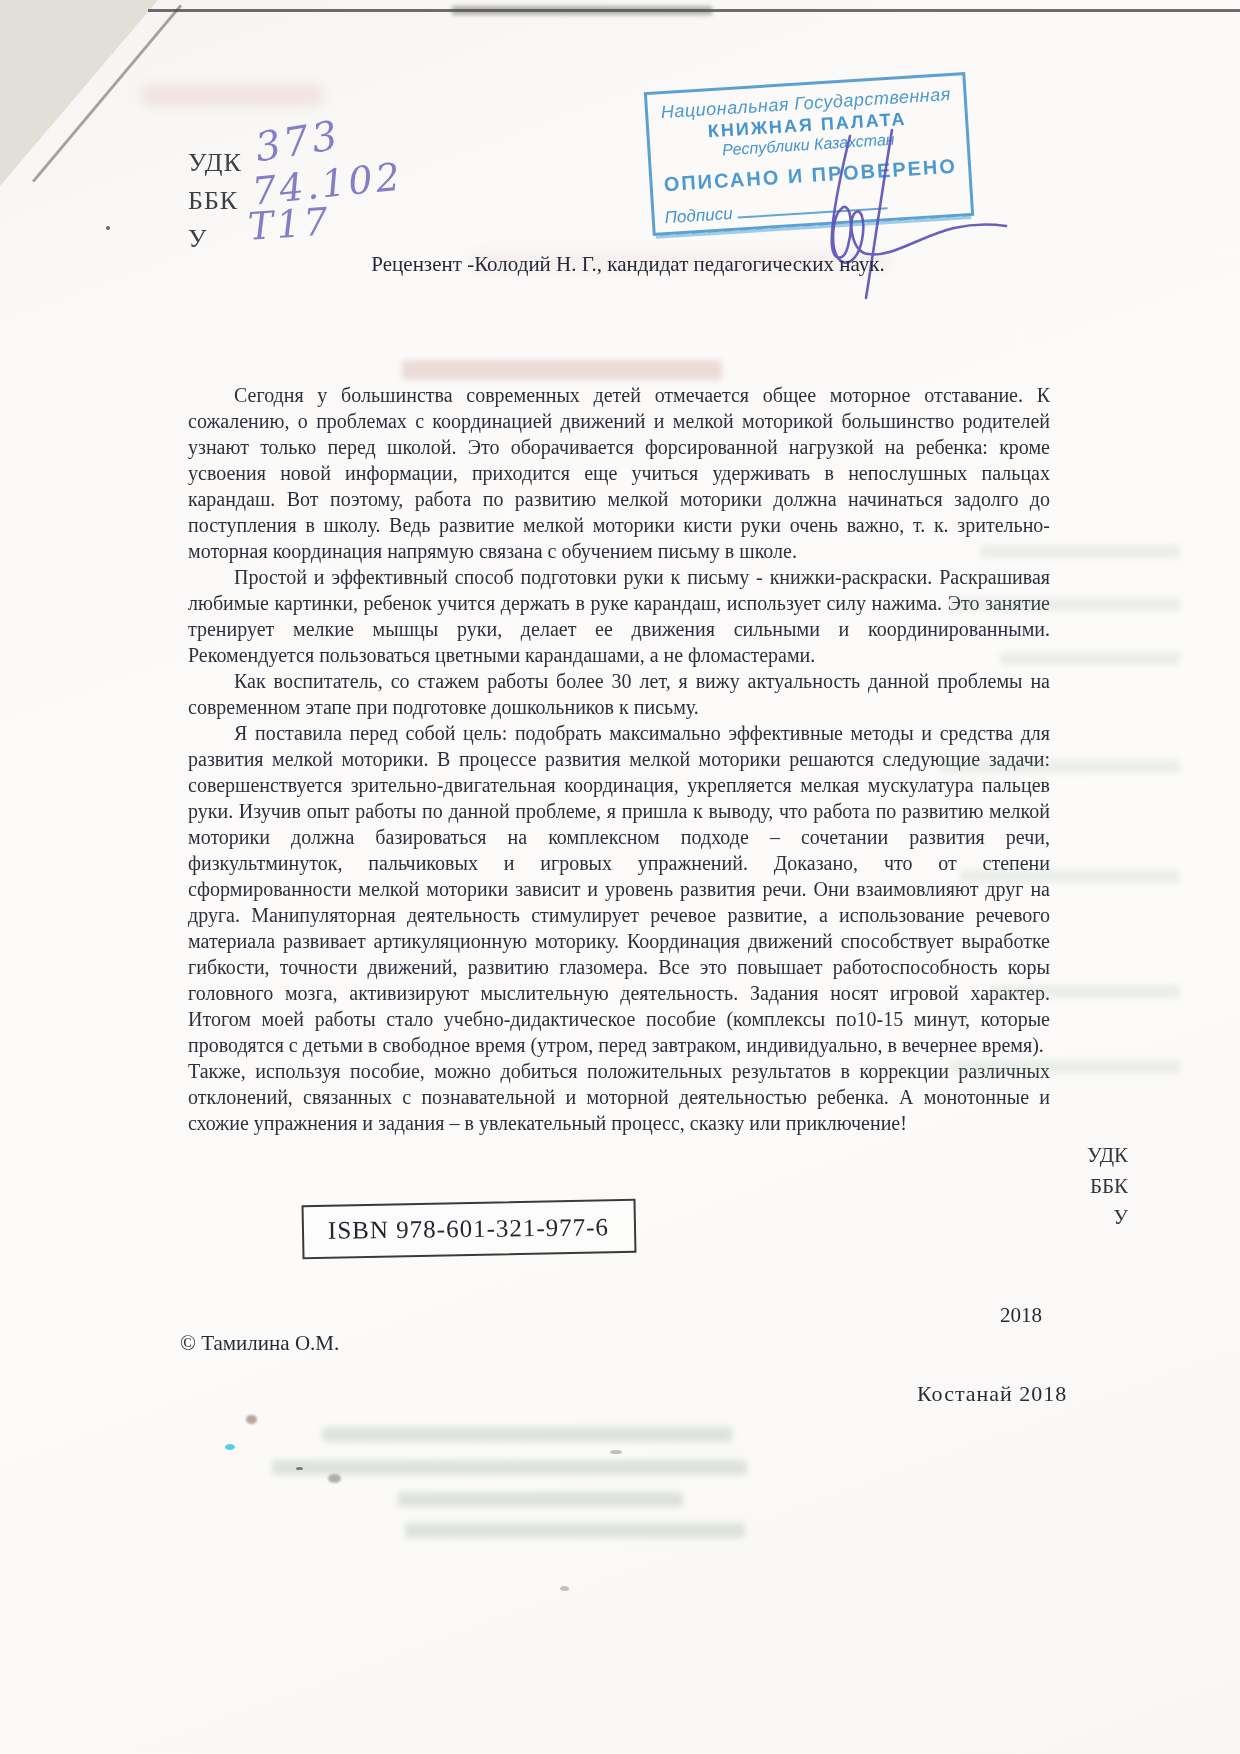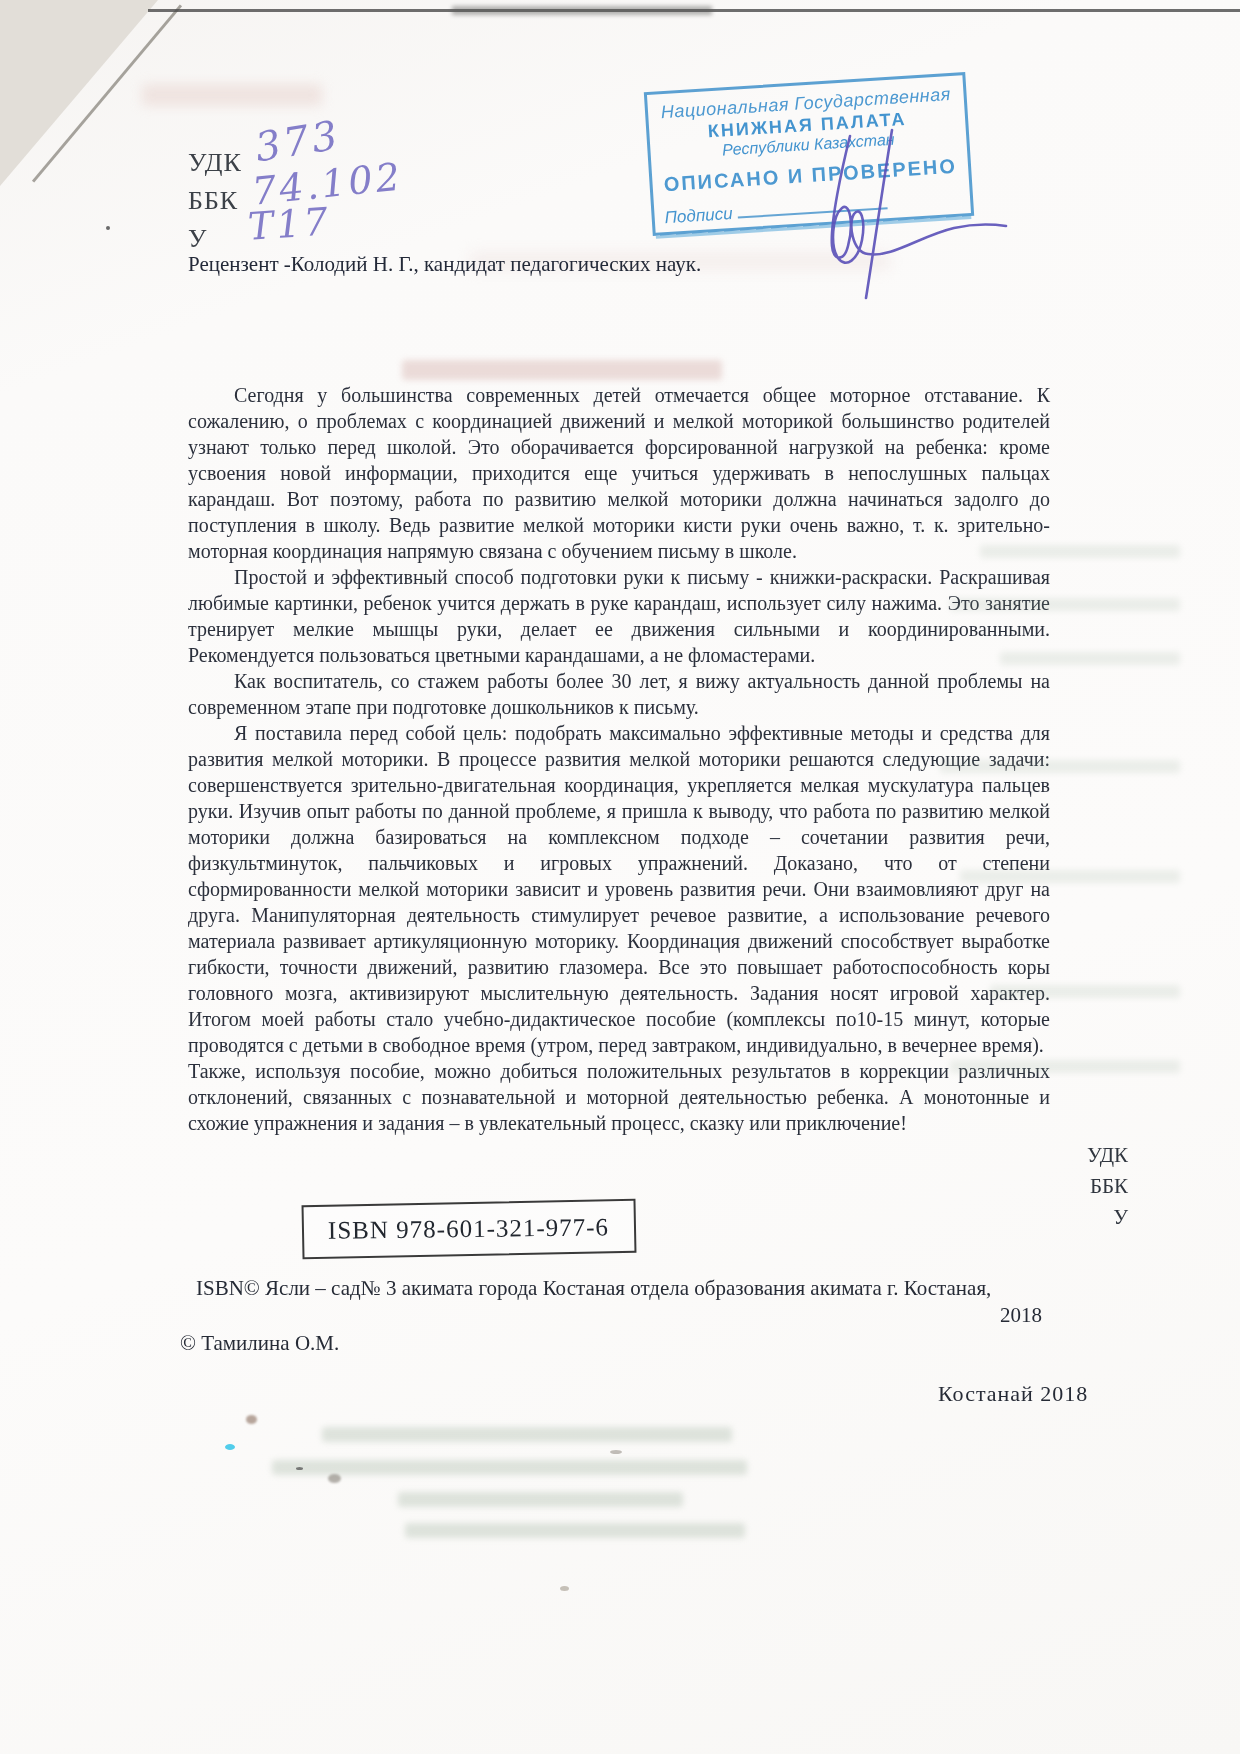--- a/index.html
+++ b/index.html
@@ -46,21 +46,21 @@
   .stamp .s3{font-size:16px;font-style:italic;margin-top:0;}
   .stamp .s4{font-size:20px;font-weight:bold;letter-spacing:2px;margin-top:10px;opacity:.95;}
   .stamp .s5{
     position:absolute;left:10px;bottom:4px;font-size:17px;font-style:italic;text-align:left;width:95%;
   }
   .stamp .s5 .uline{display:inline-block;width:150px;border-bottom:2px solid rgba(64,144,203,.8);height:14px;}
   .signature{position:absolute;left:792px;top:128px;width:230px;height:175px;pointer-events:none;}
 
   
   .headblock{position:absolute;left:188px;top:252px;width:880px;font-size:21px;color:#232938;}
-  .headblock .rev{margin:0 0 14px 0;}
+  .headblock .rev{margin:0 0 14px 0;text-align:center;}
   .headblock .booktitle{margin:0 0 12px 0;font-weight:bold;font-size:21.5px;color:#1b2234;}
   .headblock .authorline{margin:0;}
 
   .bodytext{position:absolute;left:188px;top:382px;width:862px;font-size:20px;line-height:26px;text-align:justify;color:#2b303c;}
   .bodytext p{margin:0;}
   .bodytext p.ind{text-indent:46px;}
   .bodytext p.noind{text-indent:0;}
 
   .right-codes{position:absolute;right:112px;top:1140px;text-align:right;font-size:21px;line-height:31px;color:#30363f;}
 
@@ -68,21 +68,21 @@
     position:absolute;left:302px;top:1202px;width:330px;height:50px;
     border:2px solid #3a3a3a;transform:rotate(-1.1deg);
     display:flex;align-items:center;justify-content:center;
     font-size:25px;color:#22272f;letter-spacing:1px;background:rgba(255,255,255,.35);
   }
   .isbn-box span{transform:rotate(.4deg);}
 
   .imprint1{position:absolute;left:196px;top:1276px;width:884px;font-size:21px;color:#262b36;}
   .imprint-year{position:absolute;left:1000px;top:1303px;width:80px;font-size:21px;color:#262b36;}
   .copyright{position:absolute;left:180px;top:1331px;font-size:21px;color:#262b36;}
-  .footer-city{position:absolute;left:938px;top:1381px;font-size:22px;color:#262b36;letter-spacing:1px;font-family:Liberation Serif, serif;}
+  .footer-city{position:absolute;left:917px;top:1381px;font-size:22px;color:#262b36;letter-spacing:1px;font-family:Liberation Serif, serif;}
 
   
   .ghost{position:absolute;background:#93a893;opacity:.28;filter:blur(3px);border-radius:3px;}
   .ghost.pink{background:#d8b6b2;opacity:.45;}
   .ghost.soft{opacity:.16;}
   .speck{position:absolute;border-radius:50%;}
 </style>
 </head>
 <body>
 
@@ -137,21 +137,20 @@
   <div class="right-codes">
     <div>УДК</div>
     <div>ББК</div>
     <div>У</div>
   </div>
 
   <div class="isbn-box">
     <span>ISBN 978-601-321-977-6</span>
   </div>
 
-  <div class="imprint1">ISBN© Ясли – сад№ 3 акимата города Костаная отдела образования акимата г. Костаная,</div>
   <div class="imprint-year">2018</div>
   <div class="copyright">© Тамилина О.М.</div>
   <div class="footer-city">Костанай  2018</div>
 
   <div class="ghost pink" style="left:402px;top:360px;width:320px;height:20px;"></div>
   <div class="ghost soft" style="left:980px;top:545px;width:200px;height:13px;"></div>
   <div class="ghost soft" style="left:950px;top:598px;width:230px;height:13px;"></div>
   <div class="ghost soft" style="left:1000px;top:652px;width:180px;height:13px;"></div>
   <div class="ghost soft" style="left:940px;top:760px;width:240px;height:13px;"></div>
   <div class="ghost soft" style="left:960px;top:870px;width:220px;height:13px;"></div>

